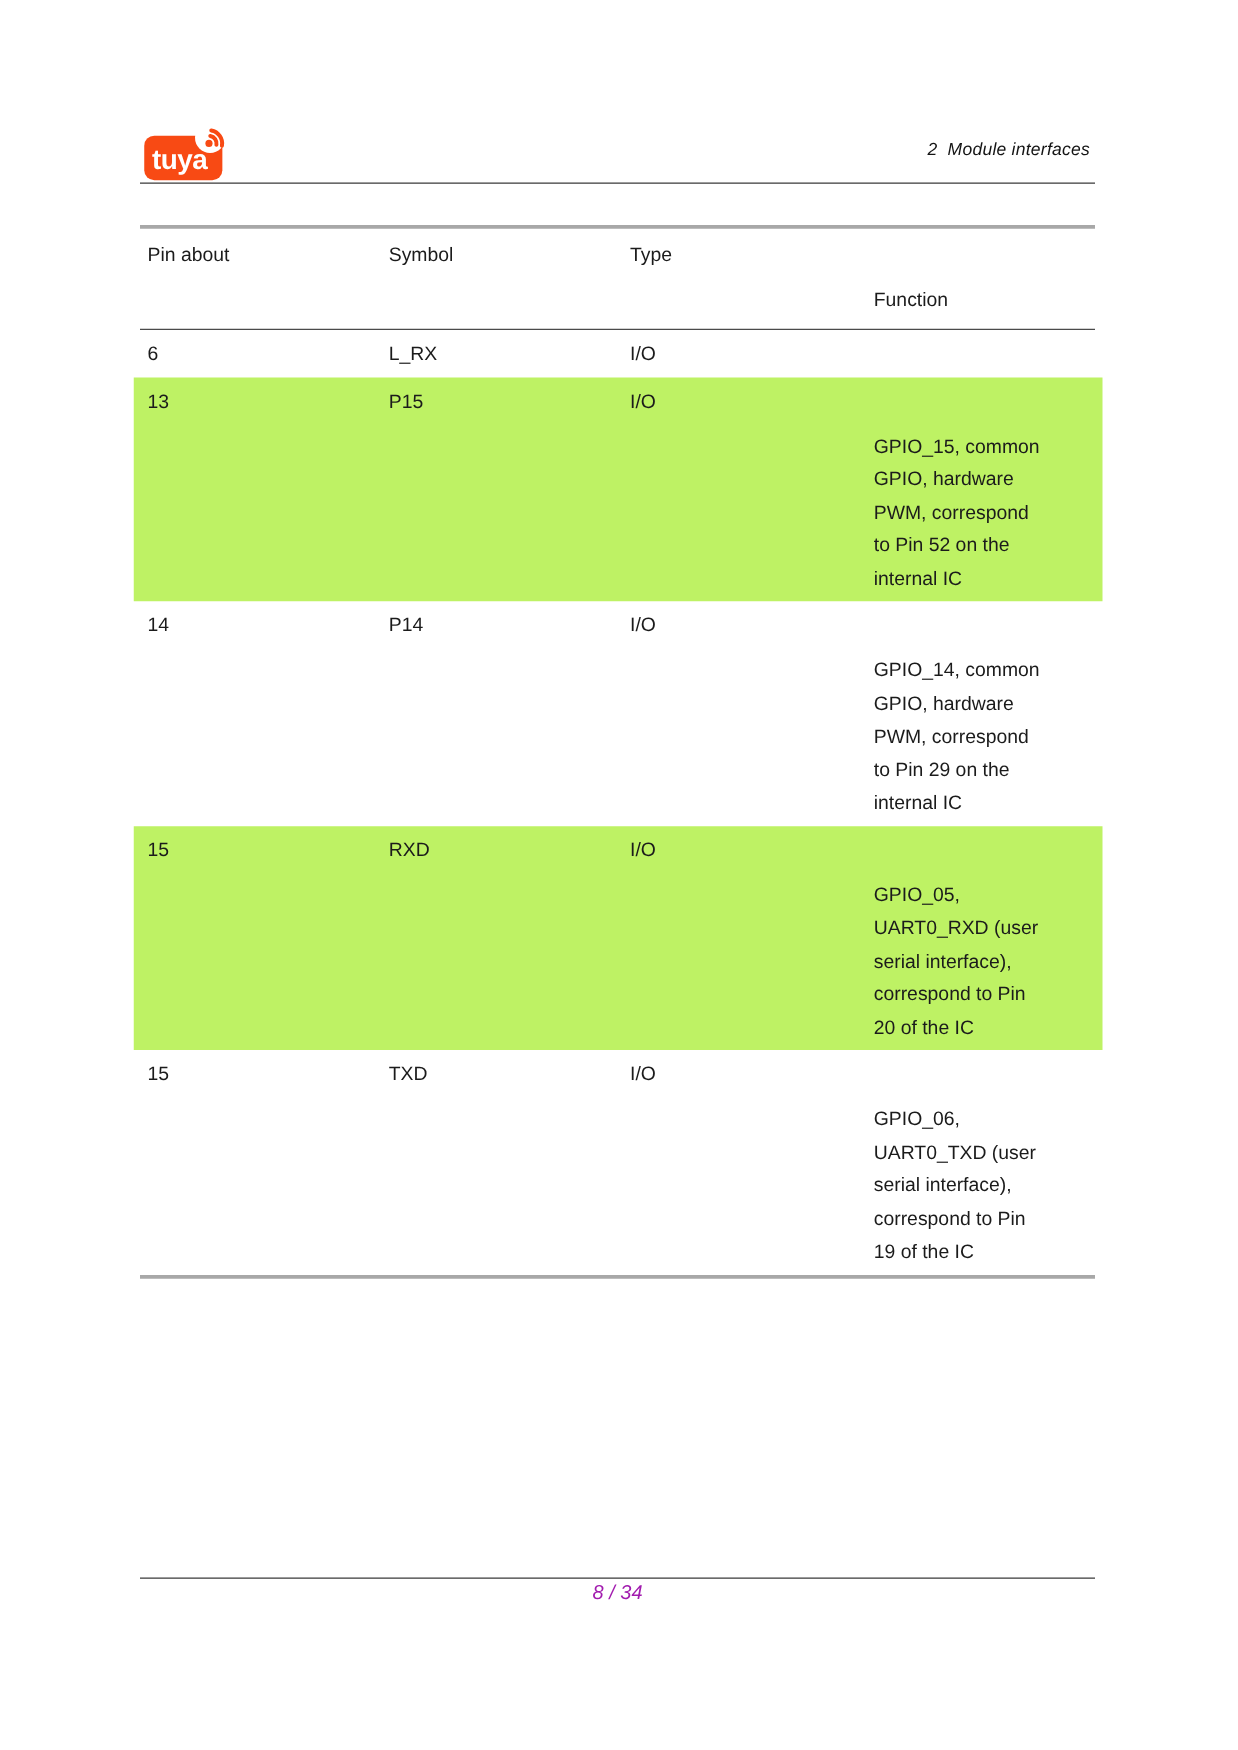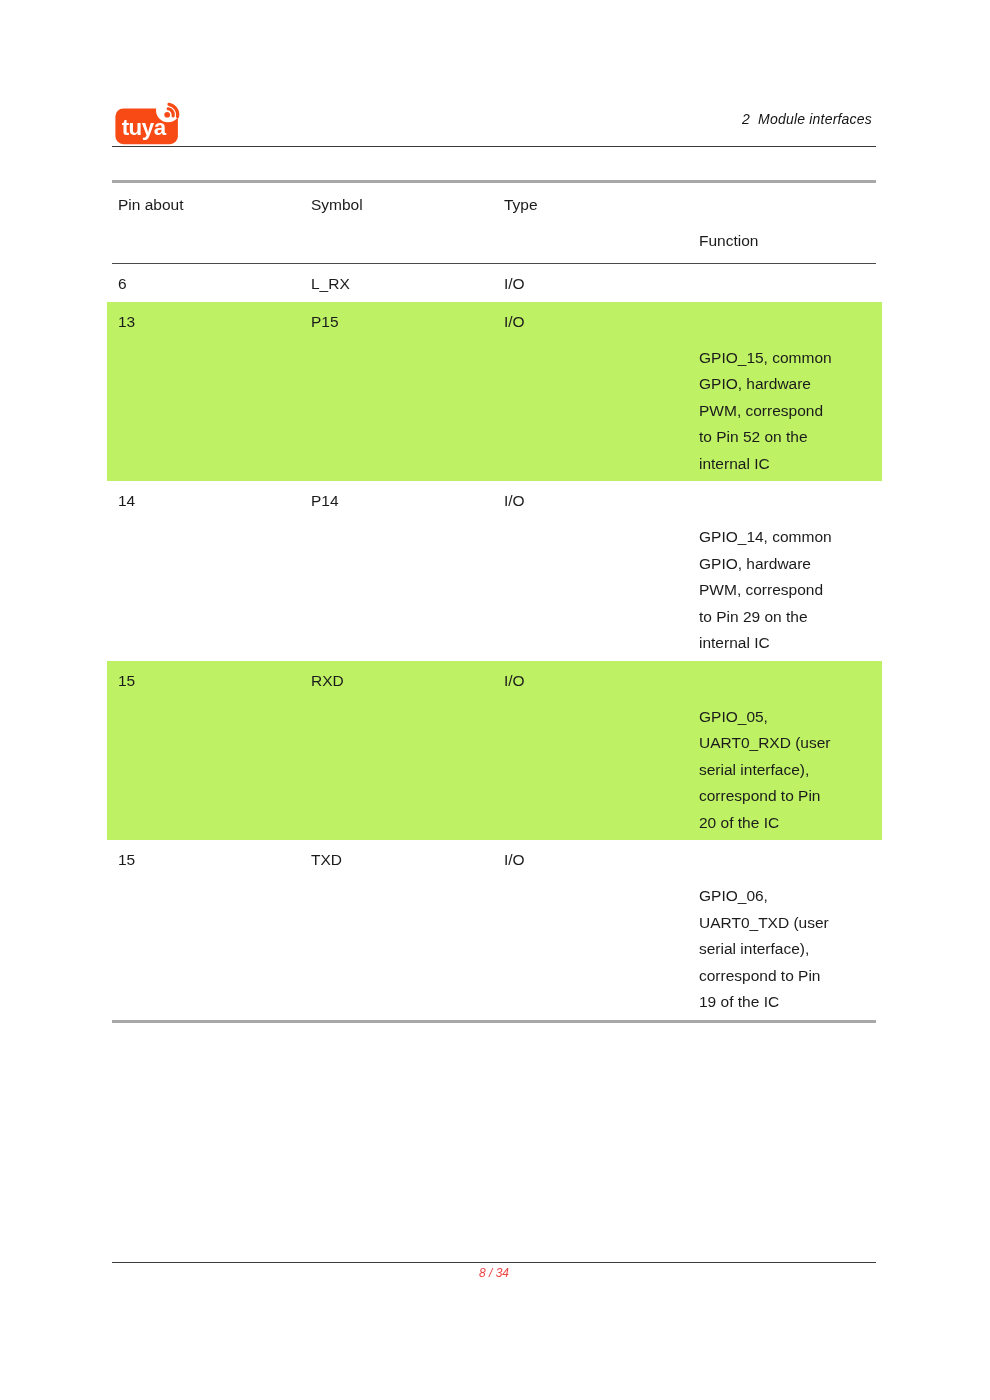--- a/index.html
+++ b/index.html
@@ -47,21 +47,21 @@
   .c-type     { width: 195px; }
   .c-function { flex: 1; padding-right: 14px; white-space: pre-line; margin-top: 36px; }
 
   
   .footer-rule {
     position: absolute; left: 112px; top: 1262px;
     width: 764px; height: 1px; background: #3a3a3a;
   }
   .page-number {
     position: absolute; left: 112px; top: 1266px; width: 764px;
-    text-align: center; font-size: 12px; font-style: italic; color: #ef4444;
+    text-align: center; font-size: 16px; font-style: italic; color: #a21caf;
   }
 </style>
 </head>
 <body>
 
 <div class="page">
 
   <div class="logo">
     <svg width="76" height="50" viewBox="0 0 84 56">
       <rect x="1" y="14" width="70" height="40" rx="9" fill="#F84A14"></rect>

